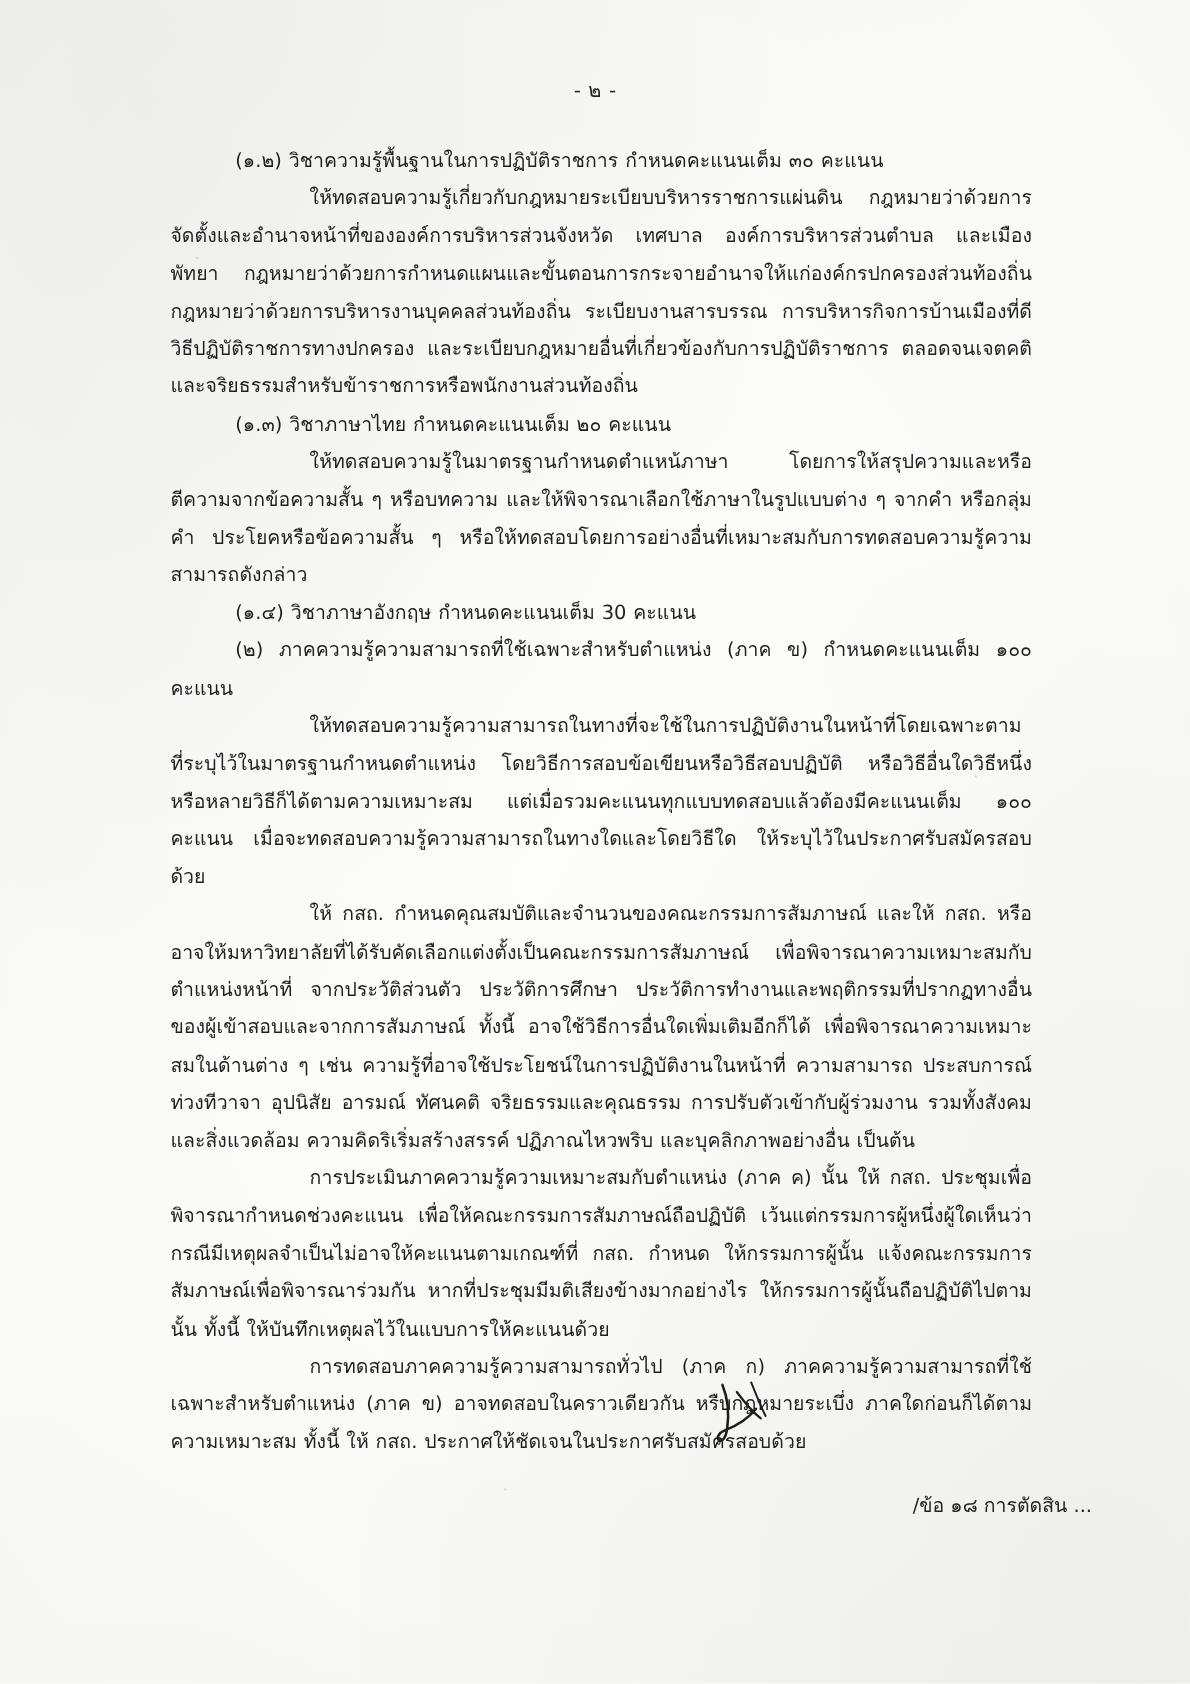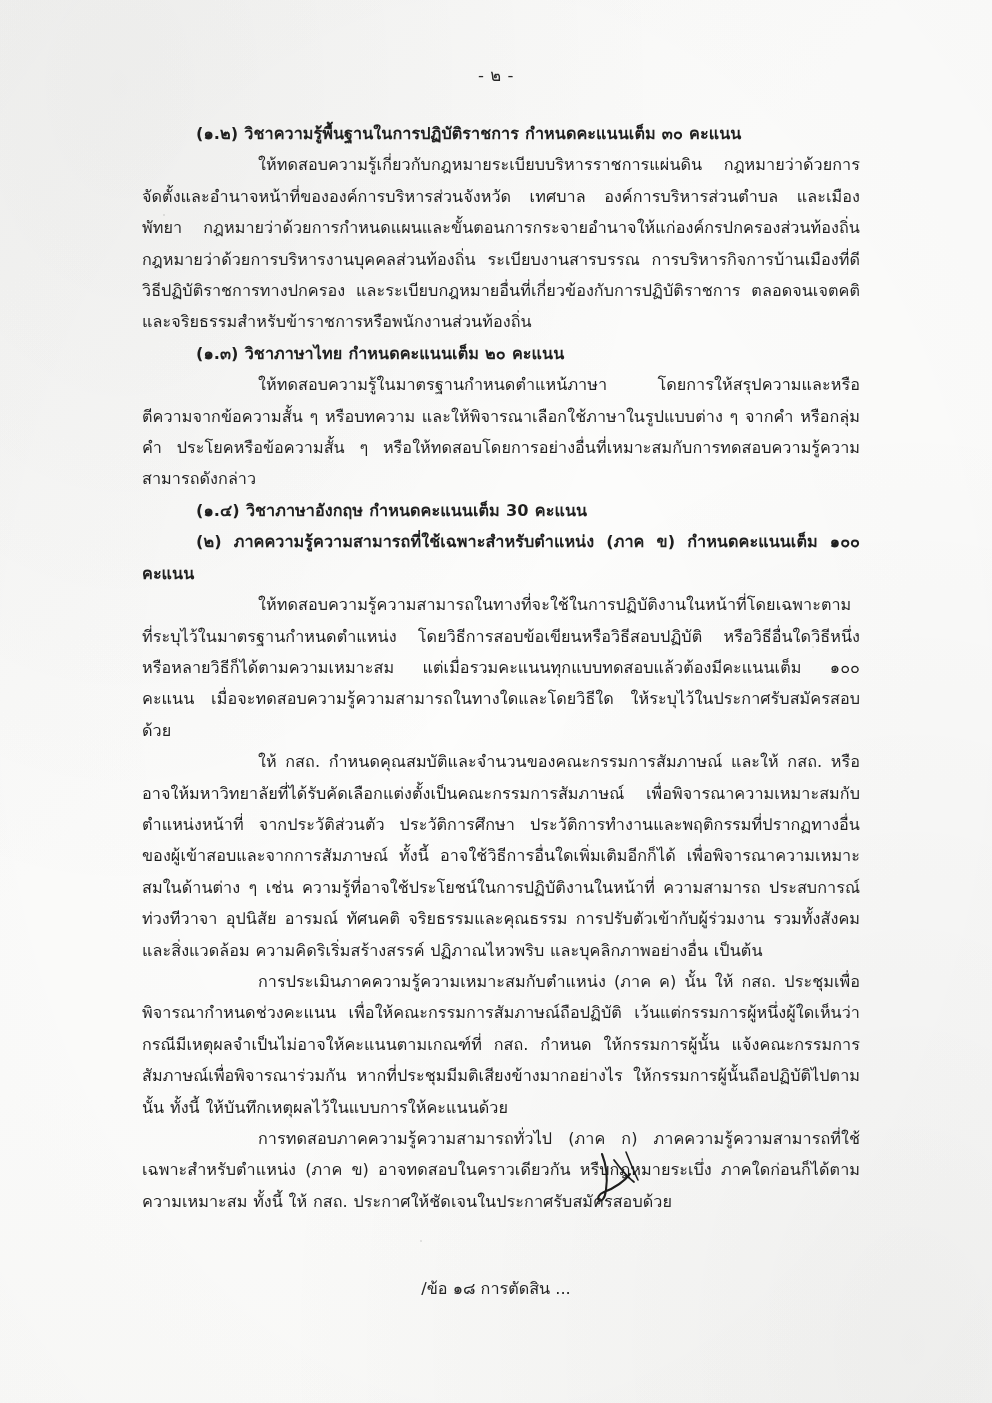--- a/index.html
+++ b/index.html
@@ -56,32 +56,32 @@
     font-size: 16.2px;
     line-height: 31.4px;
     text-align: justify;
     text-justify: inter-word;
     color: #1f1f1f;
     letter-spacing: 0.05px;
     word-spacing: 0.5px;
   }
   .para.indent-1 {
     text-indent: 54px;
-    font-weight: bold;
   }
   .para.indent-2 {
     text-indent: 116px;
   }
   .footer-note {
     position: absolute;
-    top: 1275px;
+    top: 1241px;
     left: 0;
     width: 992px;
+    padding-right: 82px;
     box-sizing: border-box;
-    text-align: center;
+    text-align: right;
     font-size: 16.2px;
     color: #232323;
   }
   
   .signature {
     position: absolute;
     left: 596px;
     top: 1150px;
     width: 60px;
     height: 62px;

